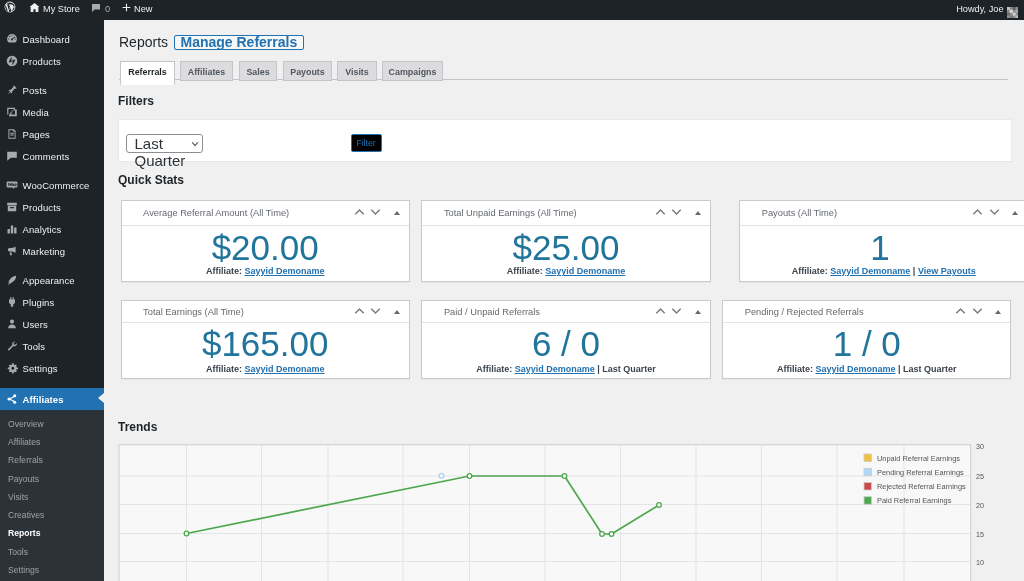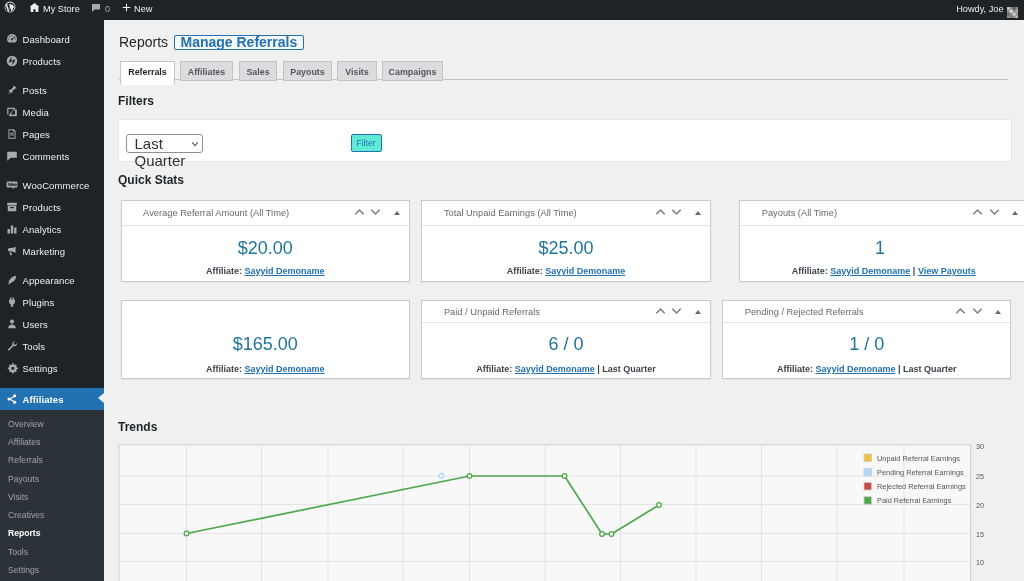--- a/index.html
+++ b/index.html
@@ -29,28 +29,28 @@
 h1 { position:absolute; left:15px; top:14.5px; font-size:14px; font-weight:400; color:#1d2327; }
 #btn-manage { position:absolute; left:70px; top:15.5px; height:15px; line-height:13px; padding:0 5.5px; background:#f6f7f7; border:1px solid #2271b1; border-radius:2px; color:#2271b1; font-size:14px; font-weight:bold; }
 #tabline { position:absolute; left:15px; top:42.1px; width:889px; height:18.8px; border-bottom:1px solid #c3c4c7; }
 .tab { position:absolute; top:0; height:20.4px; line-height:21.5px; text-align:center; background:#dcdcde; border:1px solid #c3c4c7; color:#50575e; font-size:8.9px; font-weight:bold; }
 .tab.act { background:#fff; color:#1d2327; height:24px; z-index:2; border-bottom:none; border-radius:0 0 2px 2px; }
 .h2 { position:absolute; left:14px; font-size:12px; line-height:12px; font-weight:bold; color:#1d2327; }
 
 #filterbox { position:absolute; left:13.5px; top:99px; width:894px; height:43.5px; background:#fff; border:1px solid #e8e8e8; }
 .sel { position:absolute; left:21.5px; top:114px; width:77px; height:19px; background:#fff; border:1px solid #8c8f94; border-radius:3px; font-size:15px; color:#2c3338; line-height:17px; padding-left:8px; }
 .inp { position:absolute; left:104.5px; top:114px; width:137px; height:19px; background:#fff; border:1px solid #8c8f94; border-radius:3px; font-size:9.3px; color:#2c3338; line-height:17px; padding-left:6px; }
-#btn-filter { position:absolute; left:246.5px; top:114.5px; width:31px; height:18px; line-height:16px; text-align:center; background:#5eead4; border:1px solid #2271b1; border-radius:2px; color:#2271b1; font-size:8.6px; }
+#btn-filter { position:absolute; left:246.5px; top:114.5px; width:31px; height:18px; line-height:16px; text-align:center; background:#000000; border:1px solid #2271b1; border-radius:2px; color:#2271b1; font-size:8.6px; }
 
 
 .card { position:absolute; width:289.2px; background:#fff; border:1px solid #c8cacd; box-shadow:0 1px 1px rgba(0,0,0,.04); }
 .card .hd { position:relative; height:25px; border-bottom:1px solid #e2e4e7; }
 .card.r2 .hd { height:22px; }
 .card .hd .t { position:absolute; left:21.5px; top:50%; transform:translateY(-50%); font-size:9.3px; color:#646970; white-space:nowrap; }
-.card .num { position:absolute; left:0; width:100%; text-align:center; font-size:18px; line-height:26.3px; color:#21759b; }
+.card .num { position:absolute; left:0; width:100%; text-align:center; font-size:35px; line-height:26.3px; color:#21759b; }
 .card .aff { position:absolute; left:0; width:100%; text-align:center; font-size:9px; font-weight:bold; color:#3c434a; }
 .card a { color:#2271b1; text-decoration:underline; }
 .chev { position:absolute; top:50%; width:11px; height:8px; }
 .chev svg { display:block; width:11px; height:8px; stroke:#787c82; stroke-width:1.5; fill:none; }
 .tog { position:absolute; top:50%; margin-top:-2px; width:0; height:0; border-left:3.3px solid transparent; border-right:3.3px solid transparent; border-bottom:4.5px solid #646970; }
 
 
 #chart { position:absolute; left:-104px; top:392.5px; }
 </style>
 </head>
@@ -319,20 +319,34 @@
               <path d="M1.3 1.8L5.5 6l4.2-4.2"></path>
             </svg>
           </span>
       <span class="tog" style="right:9px;"></span>
     </div>
     <div class="num" style="top:34.25px; margin-left:-3.8px;">1</div>
     <div class="aff" style="top:65.5px;">Affiliate: <a>Sayyid Demoname</a> | <a>View Payouts</a></div>
   </div>
 
   <div class="card r2" style="left:16.6px; top:280.5px; height:79px;">
+    <div class="hd">
+          <span class="t">Total Earnings (All Time)</span>
+      <span class="chev" style="right:44px; margin-top:-4.5px;">
+            <svg viewBox="0 0 11 8">
+              <path d="M1.3 6.2L5.5 2l4.2 4.2"></path>
+            </svg>
+          </span>
+      <span class="chev" style="right:27.5px; margin-top:-4.5px;">
+            <svg viewBox="0 0 11 8">
+              <path d="M1.3 1.8L5.5 6l4.2-4.2"></path>
+            </svg>
+          </span>
+      <span class="tog" style="right:9px;"></span>
+    </div>
     <div class="num" style="top:30.15px;">$165.00</div>
     <div class="aff" style="top:62.5px;">Affiliate: <a>Sayyid Demoname</a></div>
   </div>
   <div class="card r2" style="left:317.4px; top:280.5px; height:79px;">
     <div class="hd">
           <span class="t">Paid / Unpaid Referrals</span>
       <span class="chev" style="right:44px; margin-top:-4.5px;">
             <svg viewBox="0 0 11 8">
               <path d="M1.3 6.2L5.5 2l4.2 4.2"></path>
             </svg>

